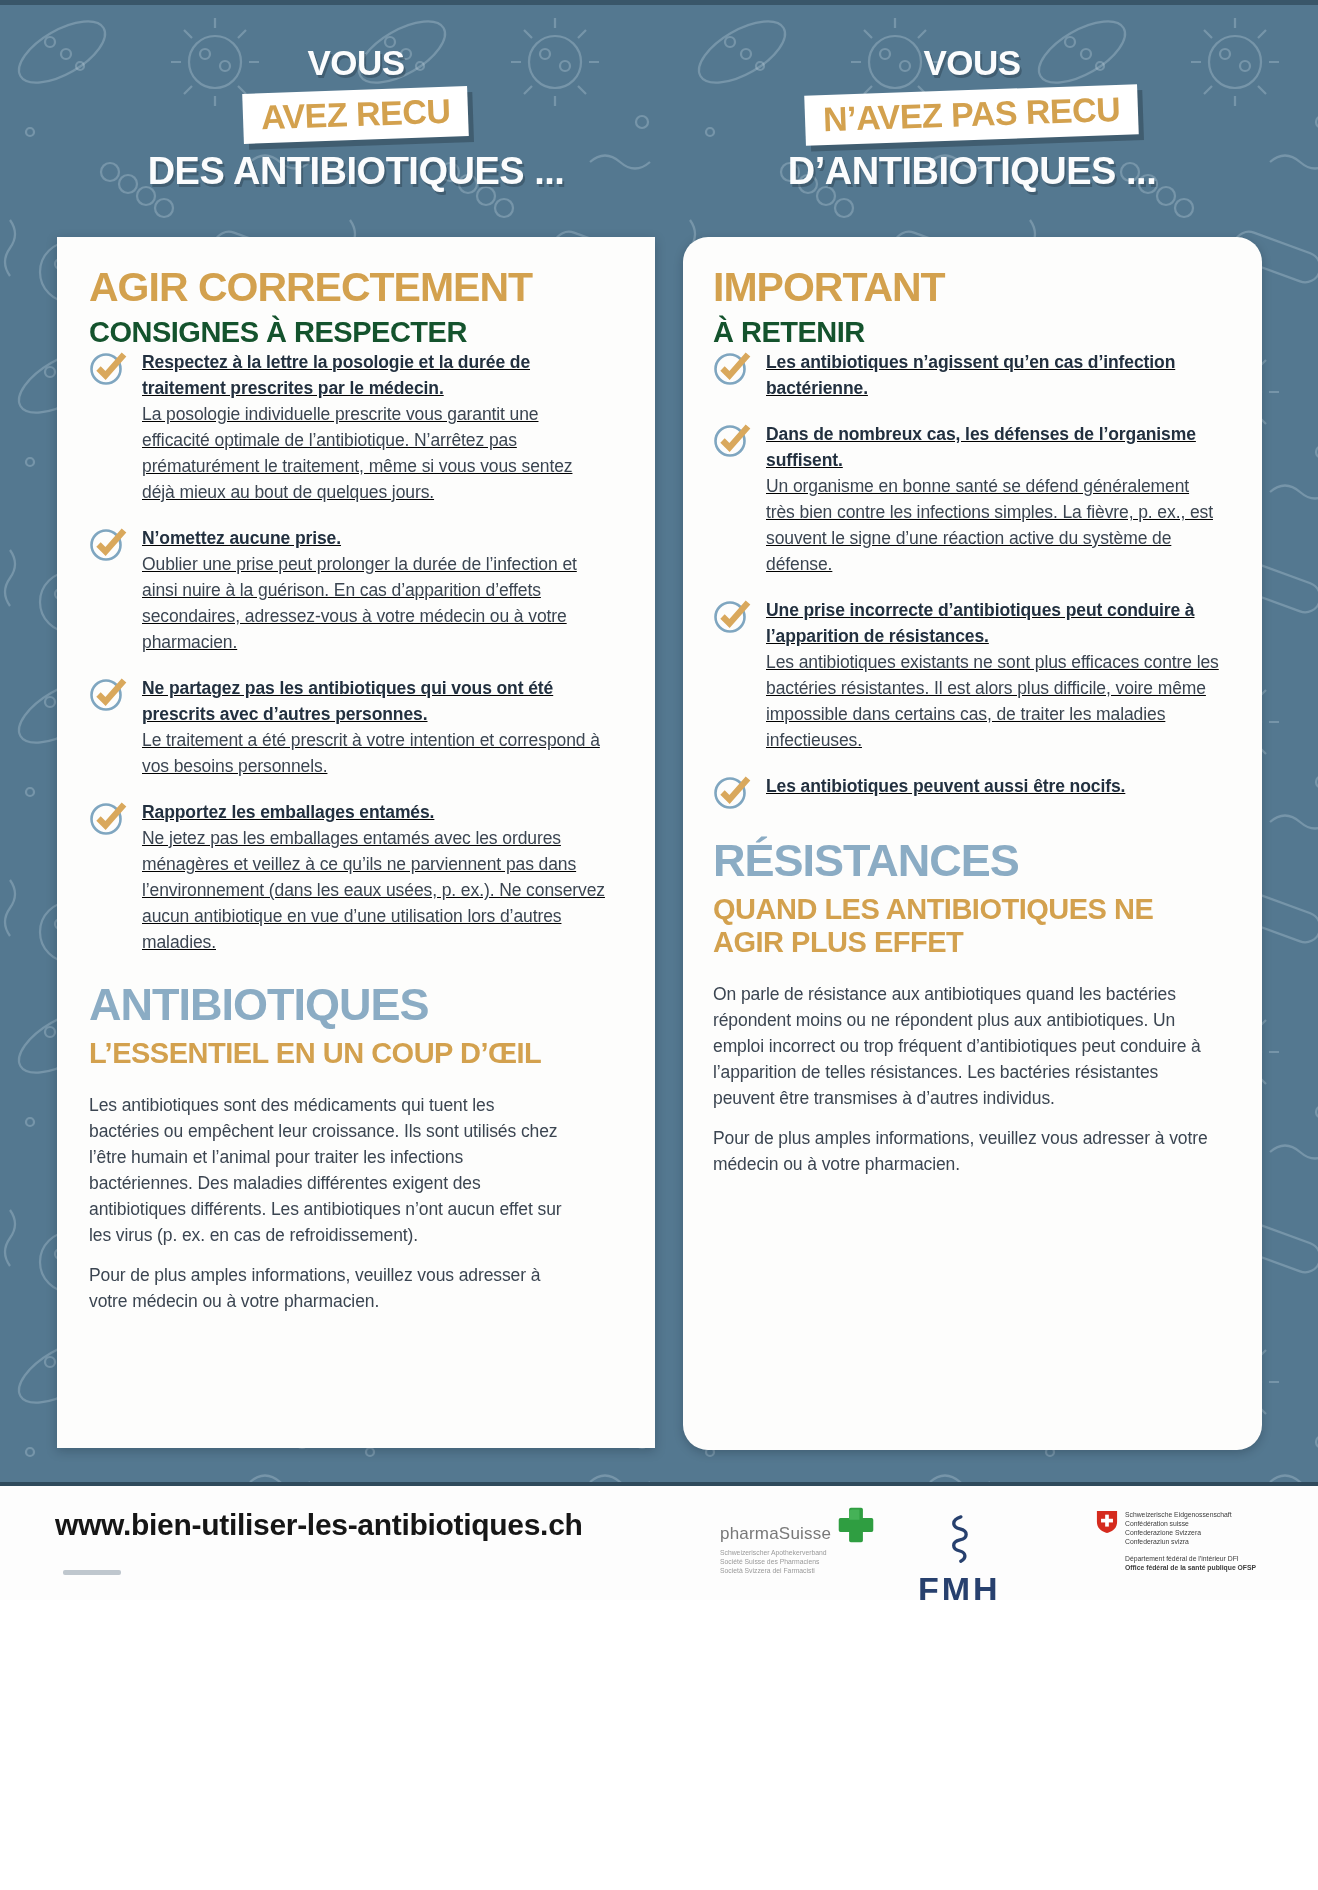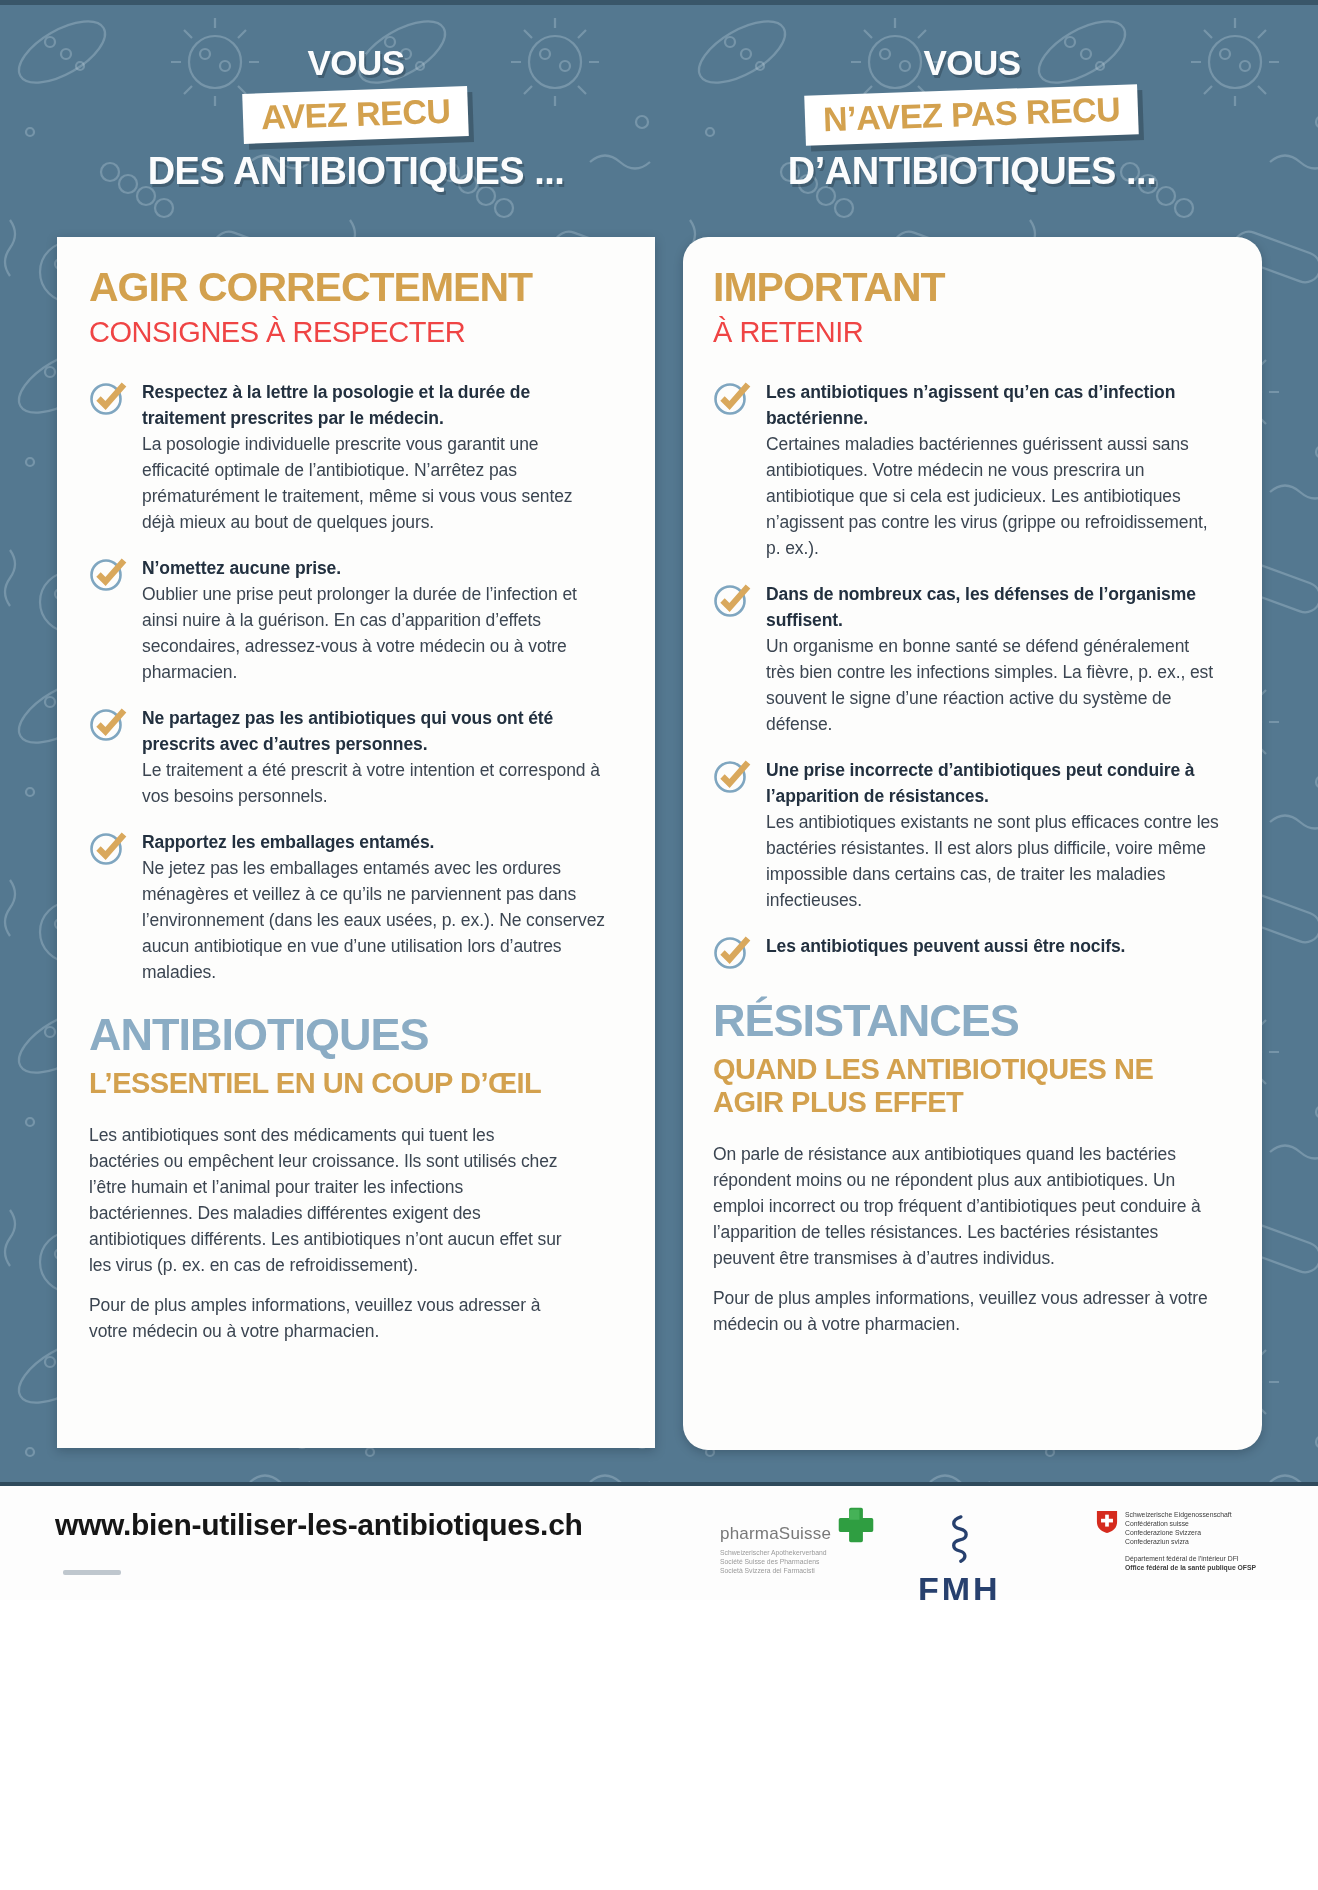--- a/index.html
+++ b/index.html
@@ -21,27 +21,27 @@
        padding:7px 18px 9px;transform:rotate(-2deg);
        box-shadow:5px 6px 0 rgba(40,59,73,.45);}
 
   
   .panel{position:absolute;top:237px;background:#fdfdfc;z-index:2;
          box-shadow:0 3px 10px rgba(10,25,35,.25);overflow:hidden;}
   .panel-left{left:57px;width:598px;height:1211px;padding:28px 48px 0 32px;}
   .panel-right{left:683px;width:579px;height:1213px;padding:28px 40px 0 30px;border-radius:25px;}
   .panel-title{font-size:41px;font-weight:800;color:#d3a14e;letter-spacing:-1px;
                line-height:45px;margin:0;}
-  .panel-sub{font-size:29px;font-weight:400;color:#ef4444;letter-spacing:-.5px;
+  .panel-sub{font-size:29px;font-weight:700;color:#14532d;letter-spacing:-.5px;
              line-height:33px;margin:6px 0 0;}
   .sec-title{font-size:45px;font-weight:800;color:#8bacc4;letter-spacing:-1px;
              line-height:48px;margin:26px 0 0;}
   .sec-sub{font-size:29px;font-weight:800;color:#d3a14e;letter-spacing:-.5px;
            line-height:33px;margin:8px 0 0;}
-  .bullets{margin-top:30px;}
+  .bullets{text-decoration:underline;}
   .bullet{display:flex;gap:13px;margin-bottom:20px;}
   .bullet .check{flex:0 0 40px;width:40px;height:40px;margin-top:-2px;}
   .bullet-text{font-size:17.5px;line-height:26px;color:#3b4551;letter-spacing:-.1px;}
   .bullet-text .lead{display:block;font-weight:700;color:#22303f;}
   .bullet-text .body{display:block;}
   .paras{margin-top:22px;max-width:480px;}
   .paras p{margin:0 0 14px;font-size:17.5px;line-height:26px;color:#3b4551;letter-spacing:-.1px;}
 
   
   .qr-box{position:absolute;left:62px;top:1652px;width:74px;height:74px;background:#ffffff;
@@ -191,21 +191,20 @@
     <h1 class="panel-title">IMPORTANT</h1>
     <h2 class="panel-sub">À RETENIR</h2>
     <div class="bullets">
         <div class="bullet">
     <svg class="check" viewBox="0 0 40 40">
       <circle cx="17" cy="22" r="14.5" fill="none" stroke="#7fa6c0" stroke-width="2.6"></circle>
       <path d="M9.5 21.5 L16.5 28.5 L35 7.5" fill="none" stroke="#d9a85c" stroke-width="6.2"></path>
     </svg>
     <div class="bullet-text">
       <span class="lead">Les antibiotiques n’agissent qu’en cas d’infection bactérienne.</span>
-      <span class="body">Certaines maladies bactériennes guérissent aussi sans antibiotiques. Votre médecin ne vous prescrira un antibiotique que si cela est judicieux. Les antibiotiques n’agissent pas contre les virus (grippe ou refroidissement, p. ex.).</span>
     </div>
   </div>
         <div class="bullet">
     <svg class="check" viewBox="0 0 40 40">
       <circle cx="17" cy="22" r="14.5" fill="none" stroke="#7fa6c0" stroke-width="2.6"></circle>
       <path d="M9.5 21.5 L16.5 28.5 L35 7.5" fill="none" stroke="#d9a85c" stroke-width="6.2"></path>
     </svg>
     <div class="bullet-text">
       <span class="lead">Dans de nombreux cas, les défenses de l’organisme suffisent.</span>
       <span class="body">Un organisme en bonne santé se défend généralement très bien contre les infections simples. La fièvre, p. ex., est souvent le signe d’une réaction active du système de défense.</span>

